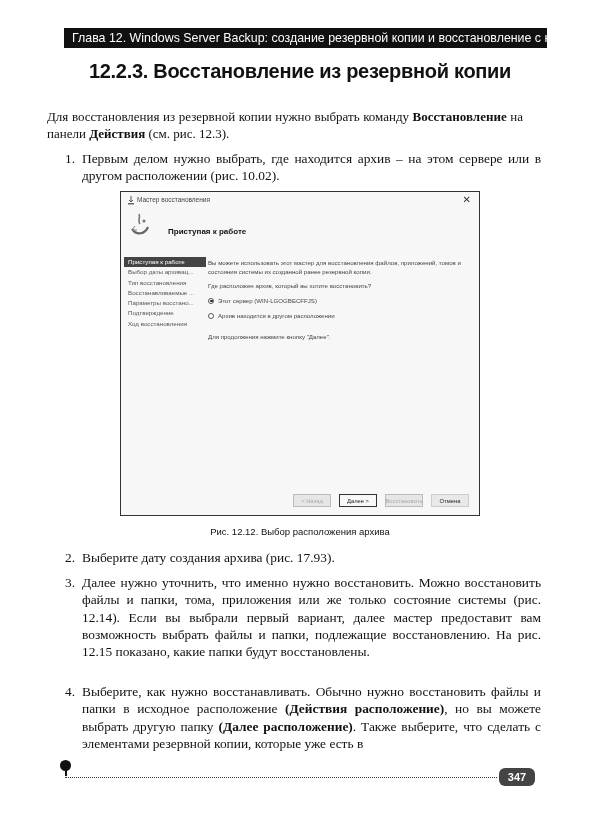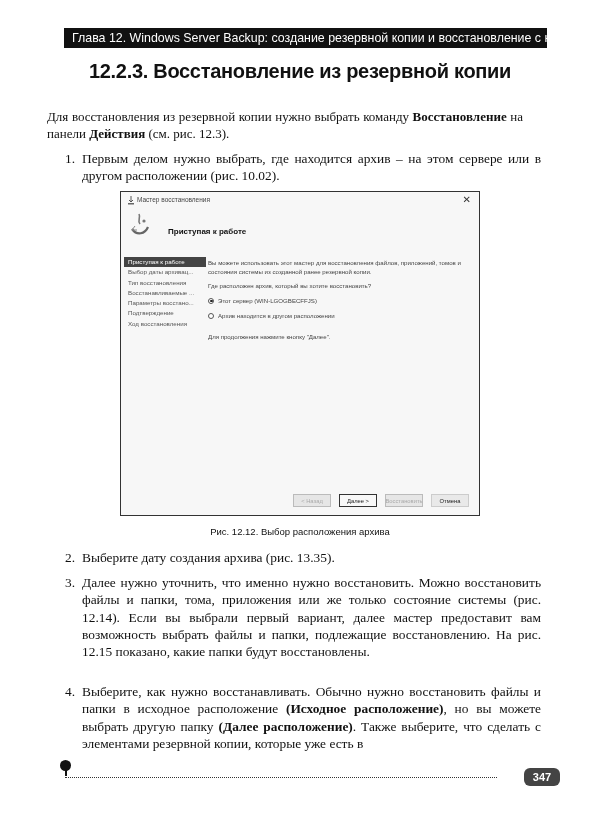--- a/index.html
+++ b/index.html
@@ -63,21 +63,21 @@
   .btn.cancel { background: #e9e9e9; border-color: #ccc; color: #222; }
 
   .fig-caption {
     position: absolute; left: 0; top: 526px; width: 600px; text-align: center;
     font-family: "Liberation Sans", sans-serif; font-weight: normal; font-size: 9.5px;
   }
   .footer-dot { position: absolute; left: 60px; top: 760px; width: 11px; height: 11px; background: #111; border-radius: 50%; }
   .footer-dot-tail { position: absolute; left: 64.5px; top: 769px; width: 2px; height: 7px; background: #111; }
   .footer-line { position: absolute; left: 65px; top: 777px; width: 432px; border-top: 1.5px dotted #333; }
   .page-badge {
-    position: absolute; left: 524px; top: 768px; width: 36px; height: 18px; background: #444;
+    position: absolute; left: 499px; top: 768px; width: 36px; height: 18px; background: #444;
     color: #fff; border-radius: 6px; font-family: "Liberation Sans", sans-serif; font-weight: bold;
     font-size: 11px; line-height: 18px; text-align: center;
   }
 </style>
 </head>
 <body>
 
 <div class="running-head">Глава 12. Windows Server Backup: создание резервной копии и восстановление с нее</div>
 <div class="section-title">12.2.3. Восстановление из резервной копии</div>
 
@@ -138,29 +138,29 @@
     <div class="btn primary">Далее &gt;</div>
     <div class="btn">Восстановить</div>
     <div class="btn cancel">Отмена</div>
   </div>
 </div>
 
 <div class="fig-caption">Рис. 12.12. Выбор расположения архива</div>
 
 <div class="list-item" style="top:549px;">
   <span class="num">2.</span>
-  <span class="txt">Выберите дату создания архива (рис. 13.35).</span>
+  <span class="txt">Выберите дату создания архива (рис. 17.93).</span>
 </div>
 
 <div class="list-item" style="top:574px;">
   <span class="num">3.</span>
   <span class="txt">Далее нужно уточнить, что именно нужно восстановить. Можно восстановить файлы и папки, тома, приложения или же только состояние системы (рис. 12.14). Если вы выбрали первый вариант, далее мастер предоставит вам возможность выбрать файлы и папки, подлежащие восстановлению. На рис. 12.15 показано, какие папки будут восстановлены.</span>
 </div>
 
 <div class="list-item" style="top:683px;">
   <span class="num">4.</span>
-  <span class="txt"><span>Выберите, как нужно восстанавливать. Обычно нужно восстановить файлы и папки в исходное расположение </span><b>(Исходное расположение)</b><span>, но вы можете выбрать другую папку </span><b>(Далее расположение)</b><span>. Также выберите, что сделать с элементами резервной копии, которые уже есть в</span></span>
+  <span class="txt"><span>Выберите, как нужно восстанавливать. Обычно нужно восстановить файлы и папки в исходное расположение </span><b>(Действия расположение)</b><span>, но вы можете выбрать другую папку </span><b>(Далее расположение)</b><span>. Также выберите, что сделать с элементами резервной копии, которые уже есть в</span></span>
 </div>
 
 <div class="footer-dot"></div>
 <div class="footer-dot-tail"></div>
 <div class="footer-line"></div>
 <div class="page-badge">347</div>
 
 </body></html>

